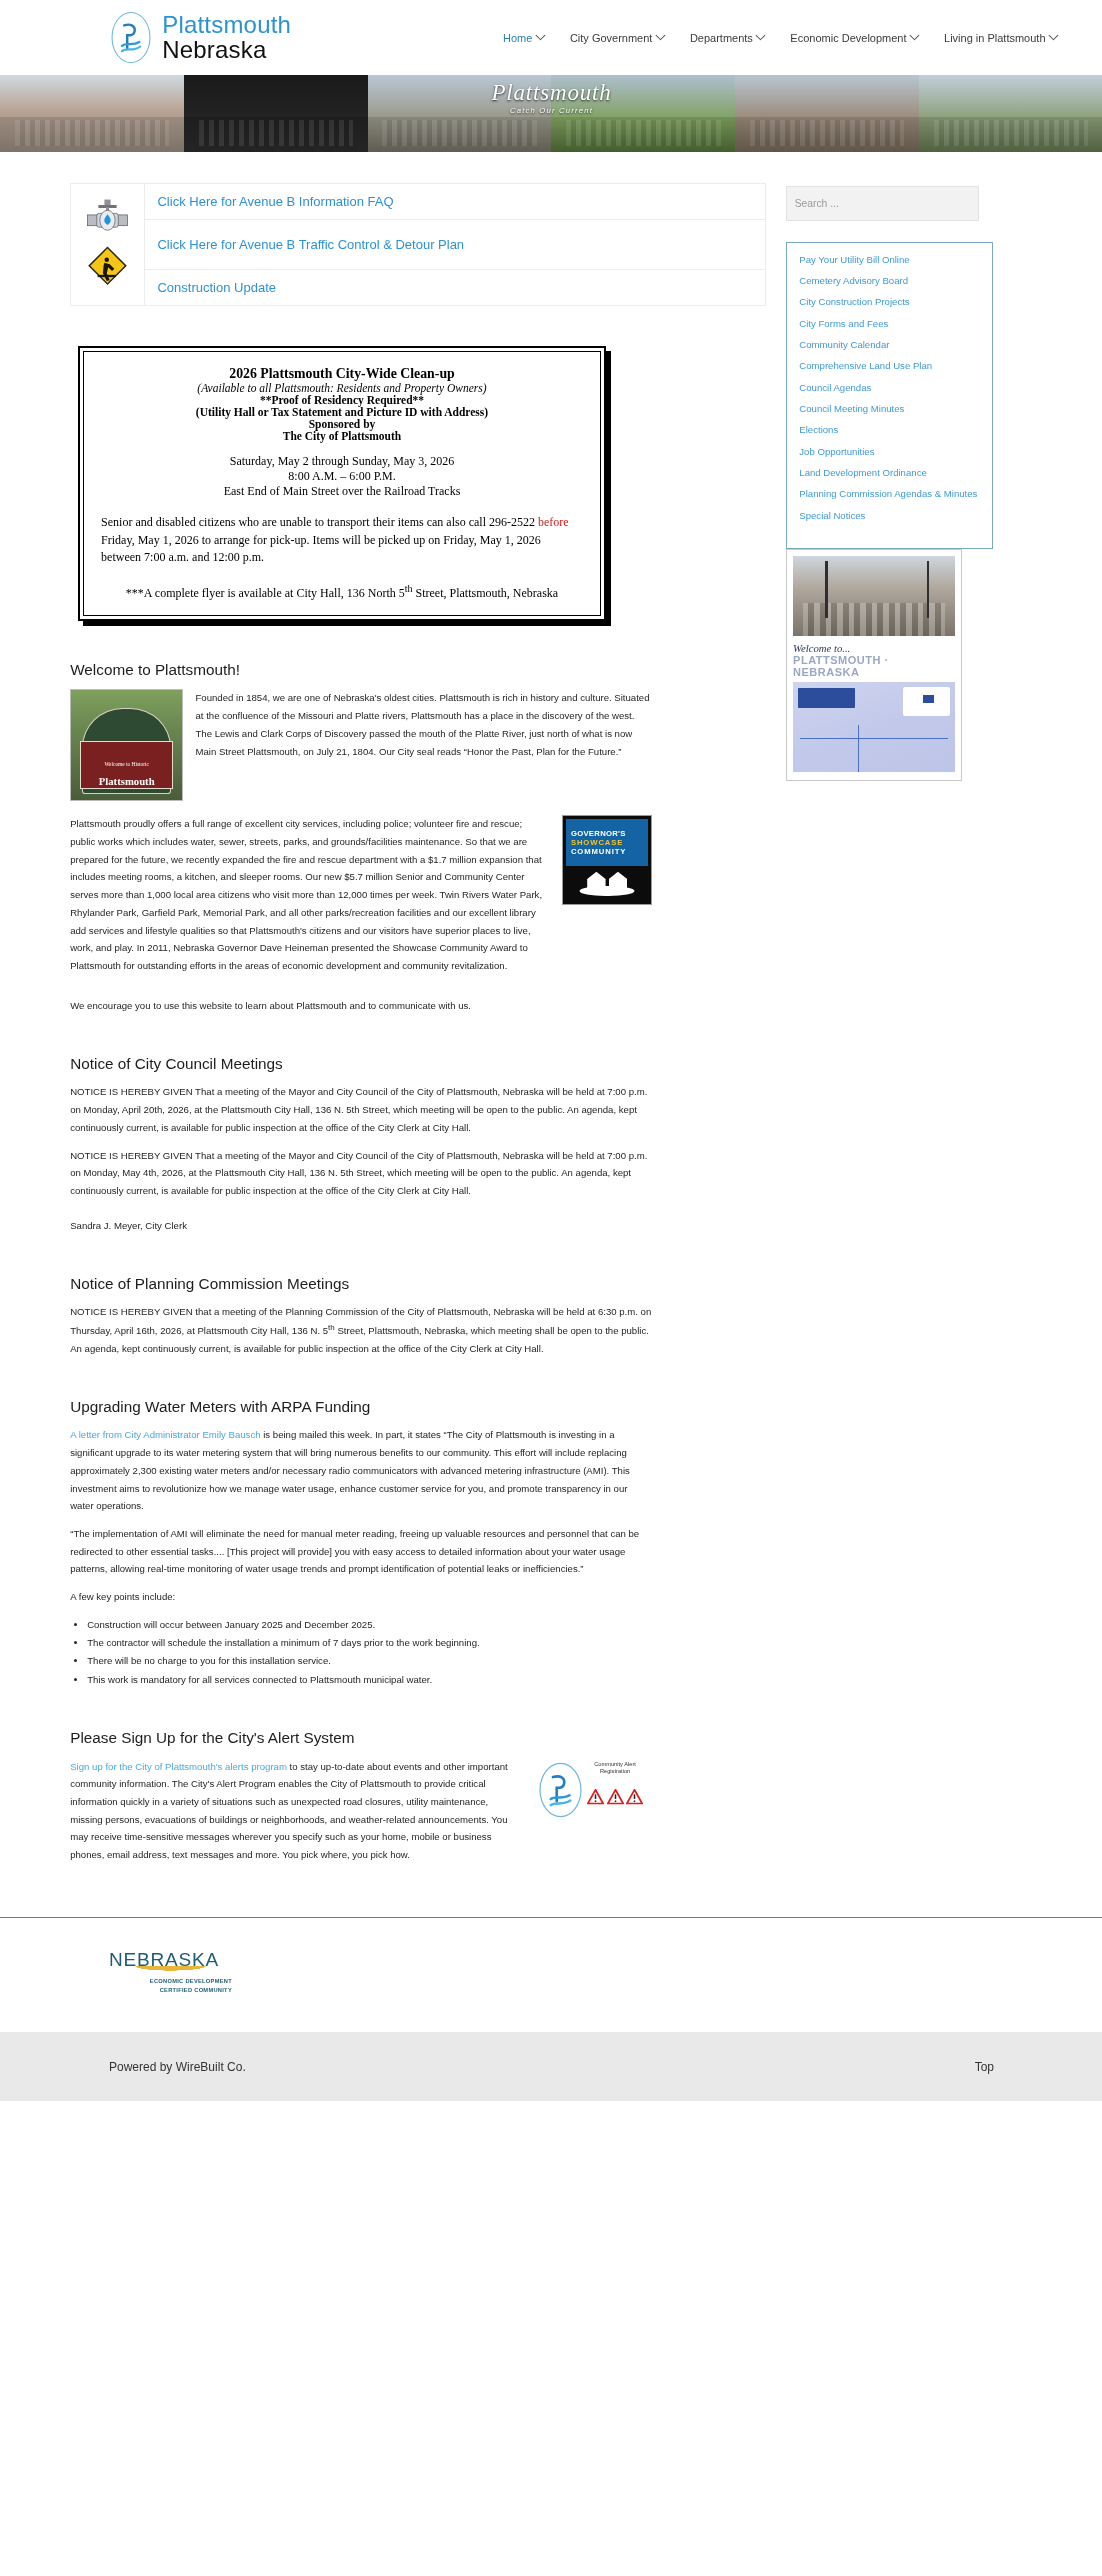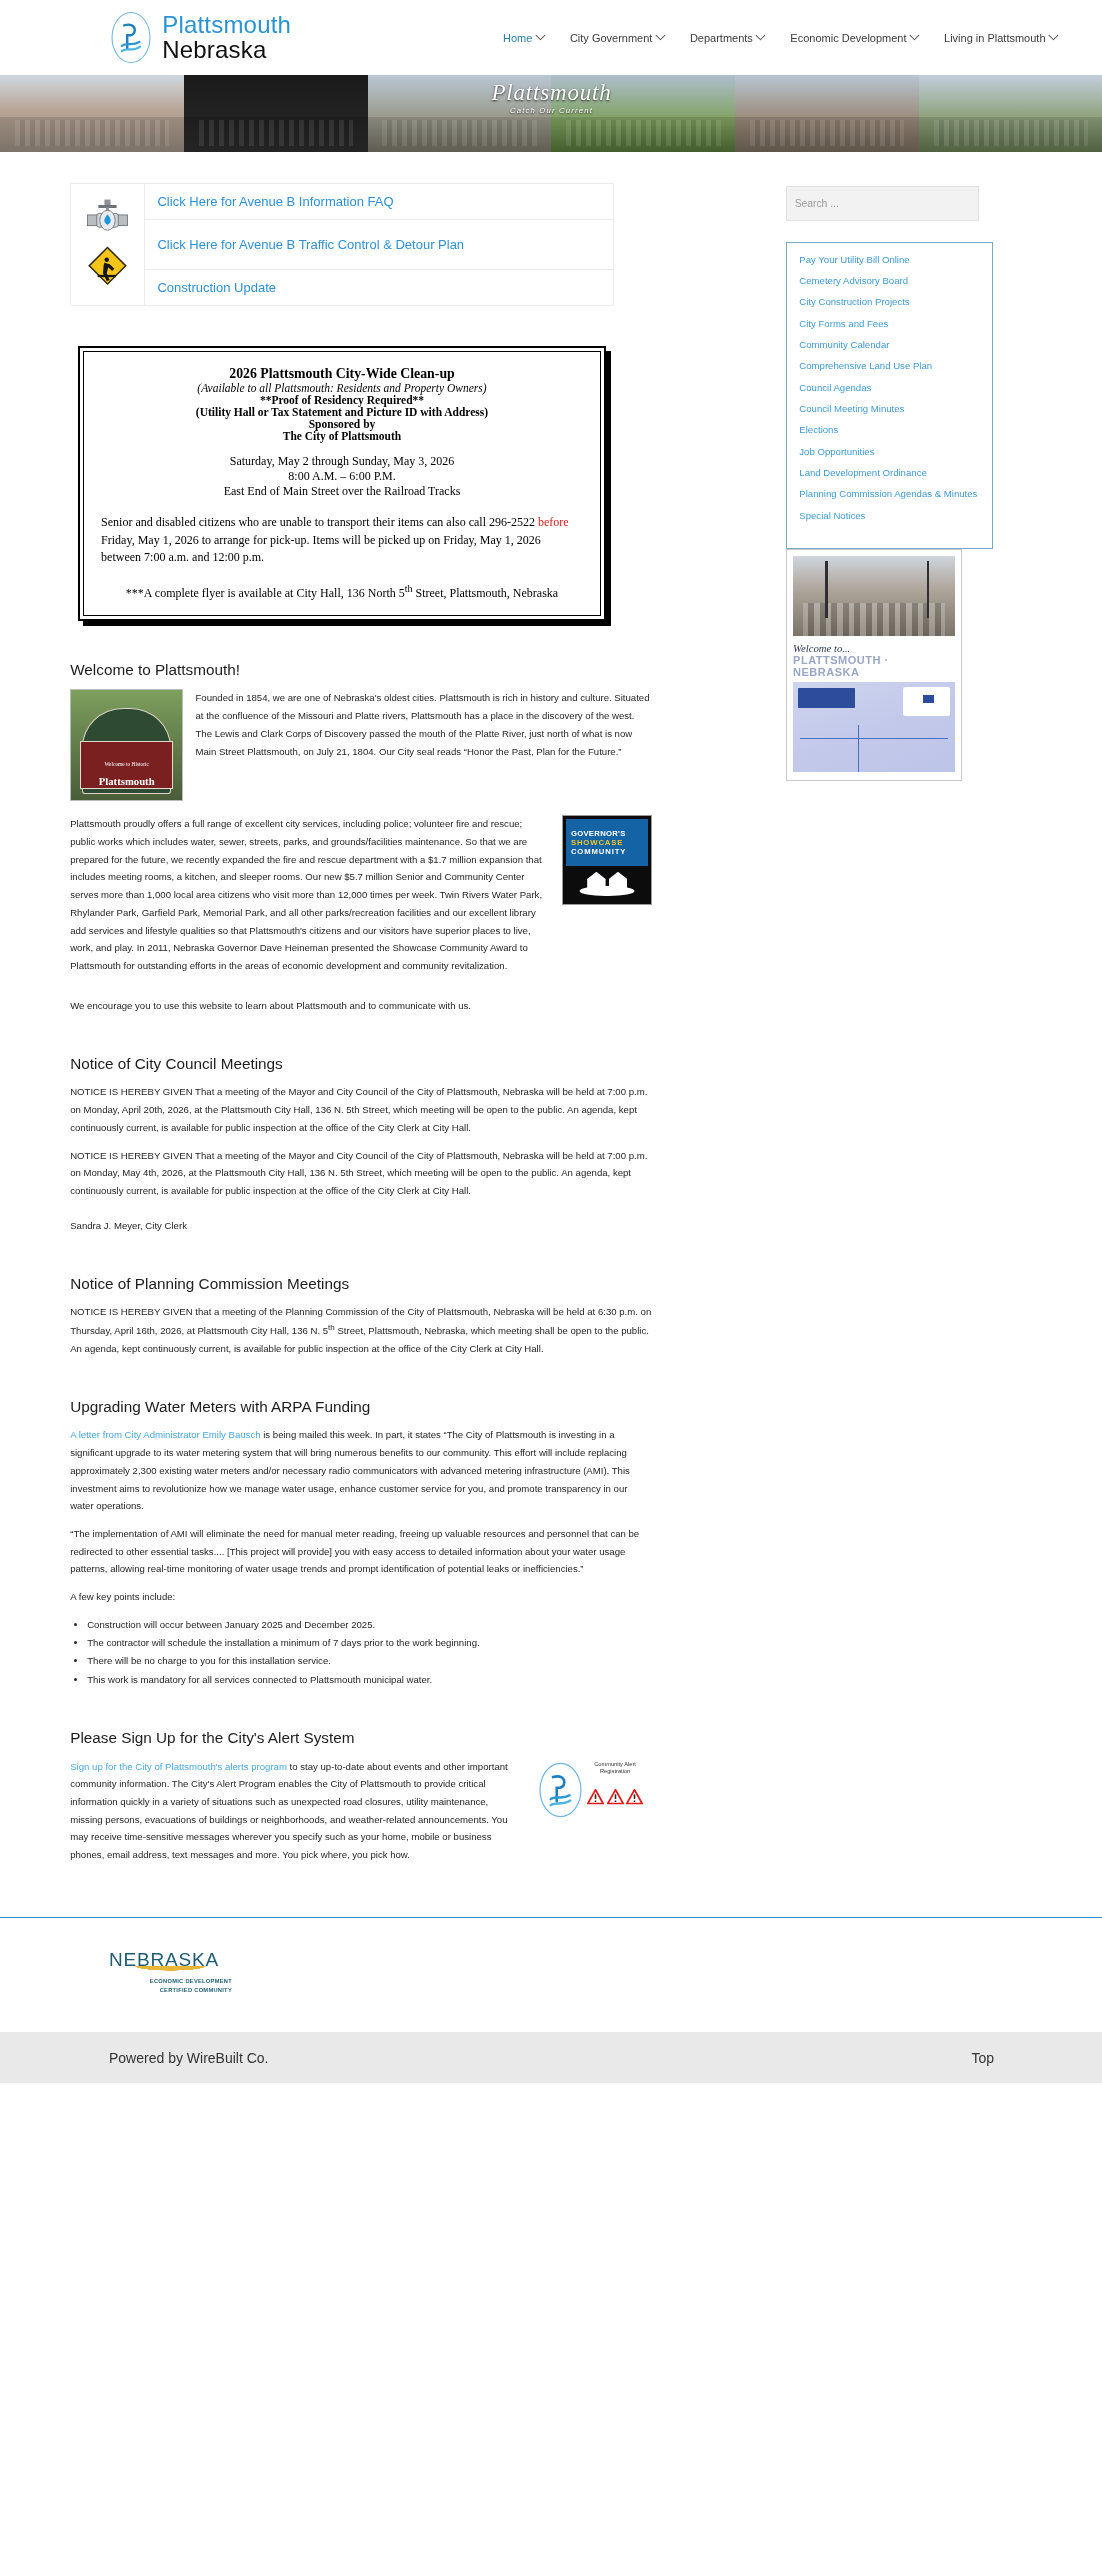--- a/index.html
+++ b/index.html
@@ -246,21 +246,21 @@
   .broch-map .mline{
     position:absolute;left:4%;right:4%;top:62%;height:1.5px;background:#4a6fc4;
   }
   .broch-map .mline2{
     position:absolute;left:40%;top:48%;bottom:0;width:1.5px;background:#4a6fc4;
   }
 
   
   .avenue-table{
     margin:7.7px 0 0 9.2px;
-    width:544px;
+    width:696px;
     border:0.8px solid #e6e6e6;
     border-collapse:collapse;
   }
   .avenue-table td{
     border:0.8px solid #ececec;
     padding:10px 12.3px;
     vertical-align:middle;
   }
   .avenue-icons{
     width:74px;
@@ -426,25 +426,25 @@
     margin-top:3.1px;
     text-align:right;
     font-size:5.7px;
     font-weight:bold;
     letter-spacing:0.3px;
     color:#1d5c73;
     line-height:1.5;
   }
   .footer-bar{
     background:#e9e9e9;
-    height:51px;
+    height:69px;
     display:flex;
     align-items:center;
     padding:0 109px;
-    font-size:14px;
+    font-size:12px;
     color:#333;
   }
   .footer-bar .right{ margin-left:auto; }
   .footer-bar a{ color:#333; text-decoration:none; }
 </style>
 </head>
 <body>
 
 <div class="site-header">
   <div class="brand">

